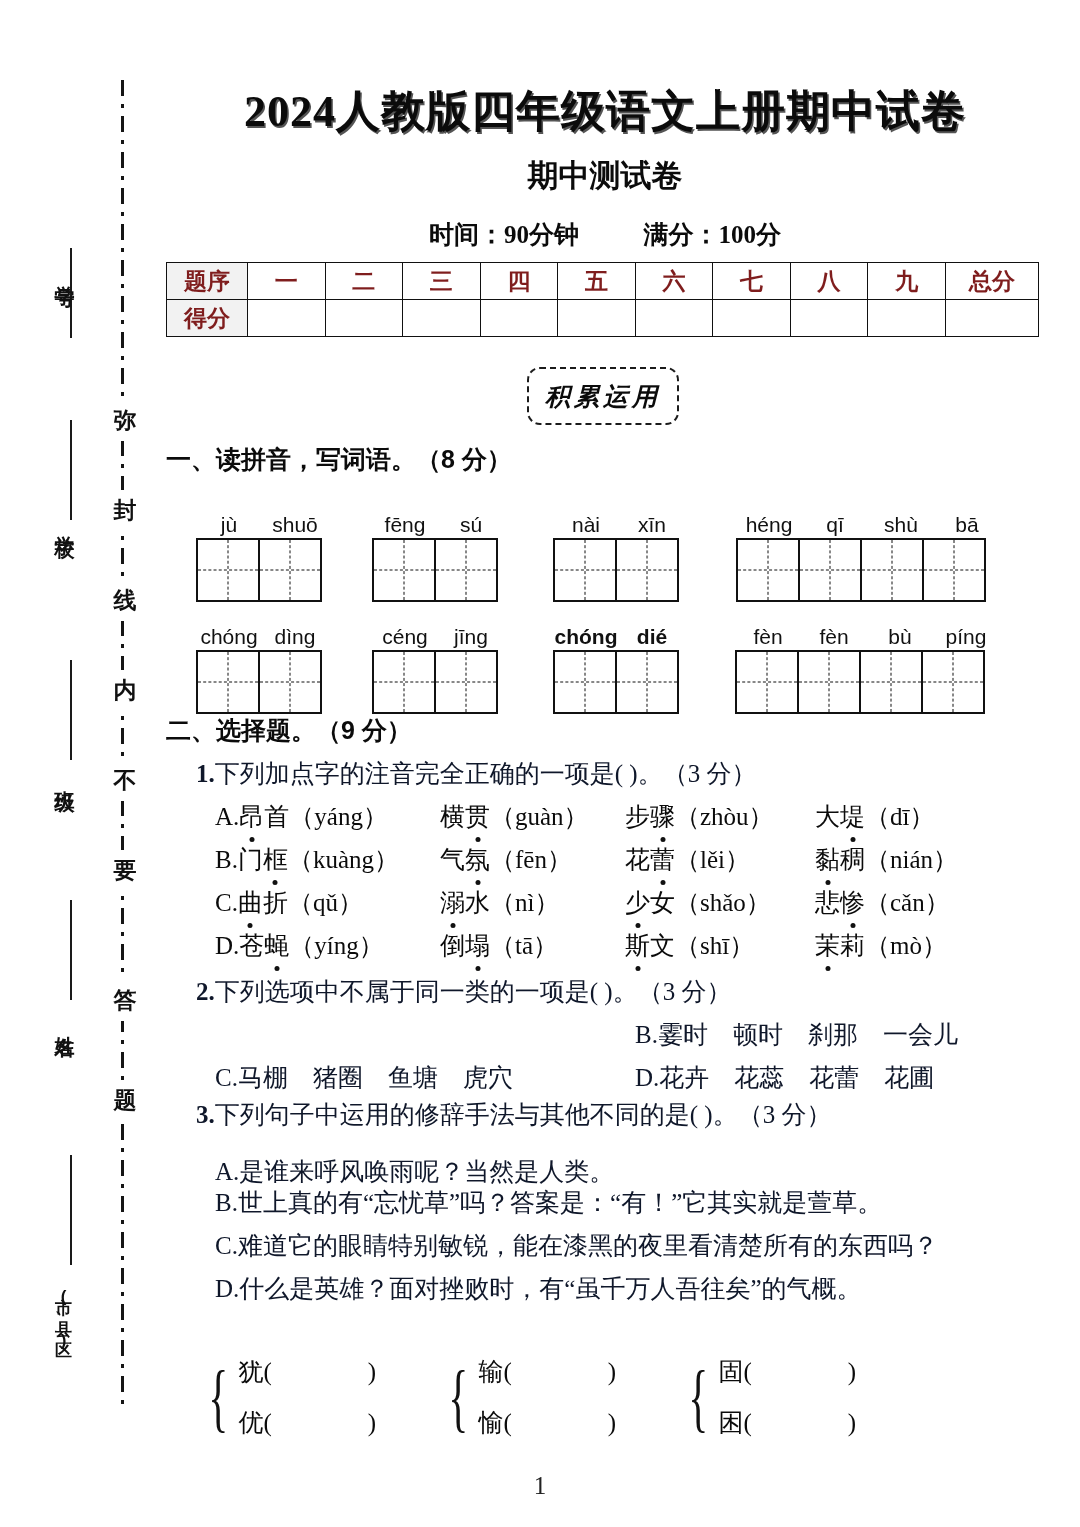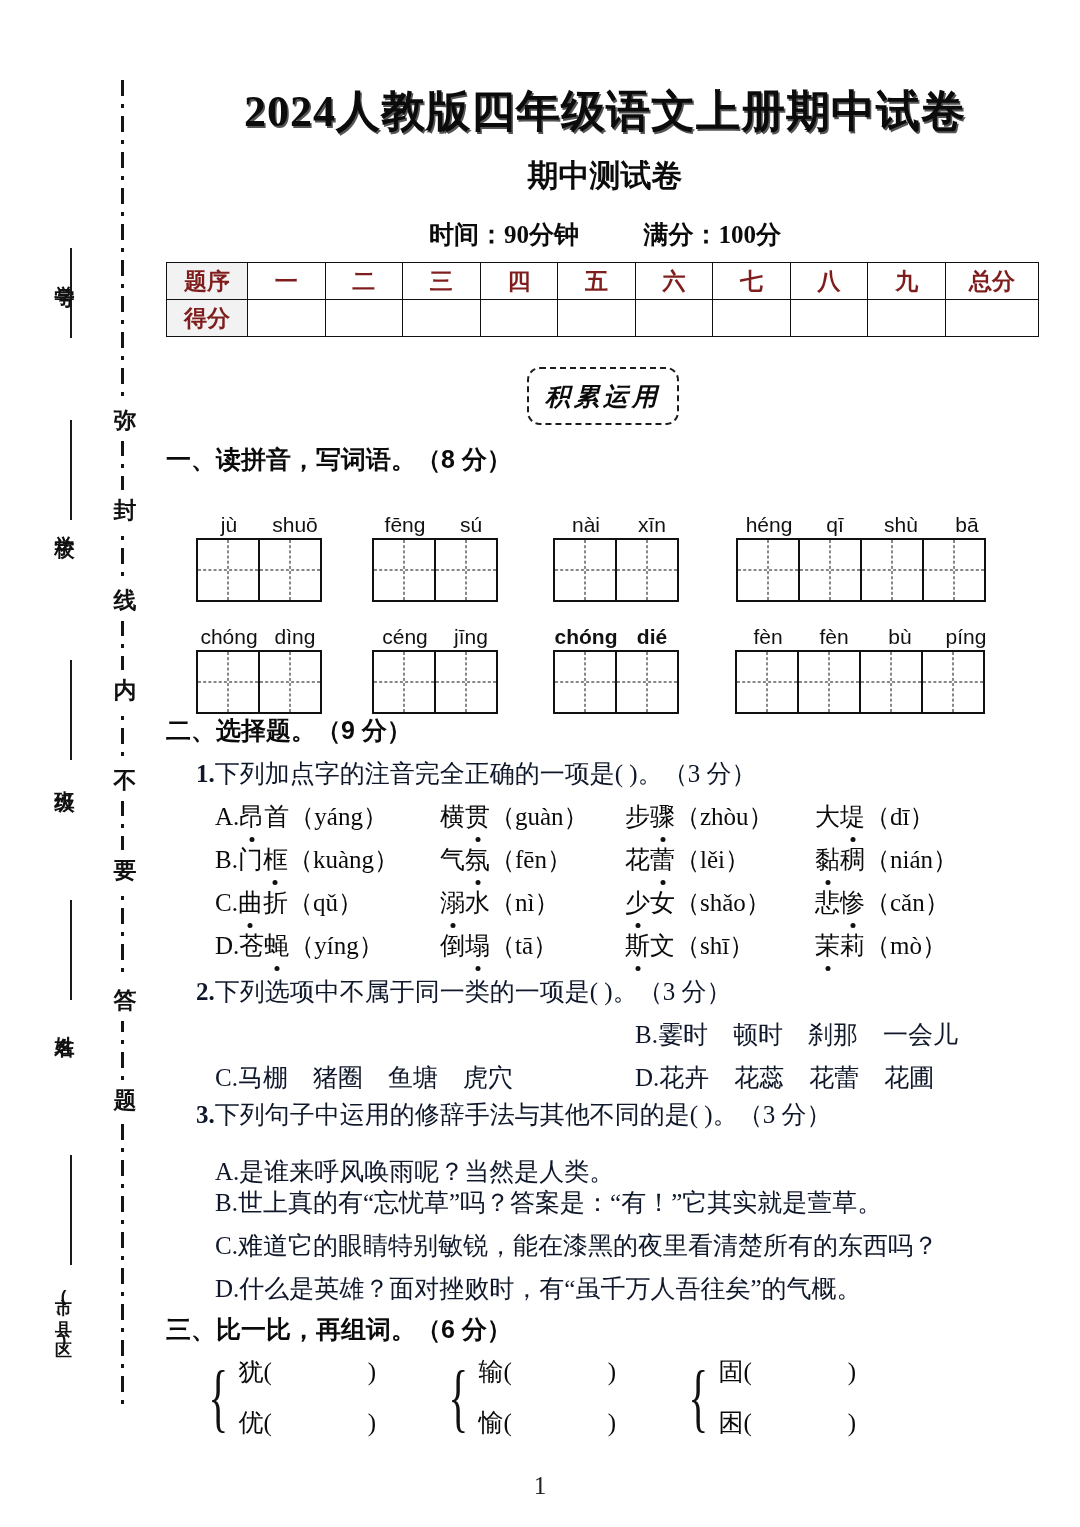--- a/index.html
+++ b/index.html
@@ -414,21 +414,20 @@
   <div class="q-line" style="left:635px; top:1061px;">D.花卉　花蕊　花蕾　花圃</div>
 
   <div class="q-line" style="left:196px; top:1098px;">
     <span class="q-num">3.</span><span>下列句子中运用的修辞手法与其他不同的是(        )。（3 分）</span>
   </div>
   <div class="q-line" style="left:215px; top:1143px;margin-top:12px;">A.是谁来呼风唤雨呢？当然是人类。</div>
   <div class="q-line" style="left:215px; top:1186px;">B.世上真的有“忘忧草”吗？答案是：“有！”它其实就是萱草。</div>
   <div class="q-line" style="left:215px; top:1229px;">C.难道它的眼睛特别敏锐，能在漆黑的夜里看清楚所有的东西吗？</div>
   <div class="q-line" style="left:215px; top:1272px;">D.什么是英雄？面对挫败时，有“虽千万人吾往矣”的气概。</div>
 
-  <div class="sec-head" style="top:1313px;">三、比一比，再组词。（6 分）</div>
 
   <div class="brace-group" style="left:200px; top:1355px;">
     <div class="brace">{</div>
     <div class="brace-words">
       <div><span>犹(</span><span class="paren-gap"></span><span>)</span></div>
       <div><span>优(</span><span class="paren-gap"></span><span>)</span></div>
     </div>
   </div>
 
   <div class="brace-group" style="left:440px; top:1355px;">

